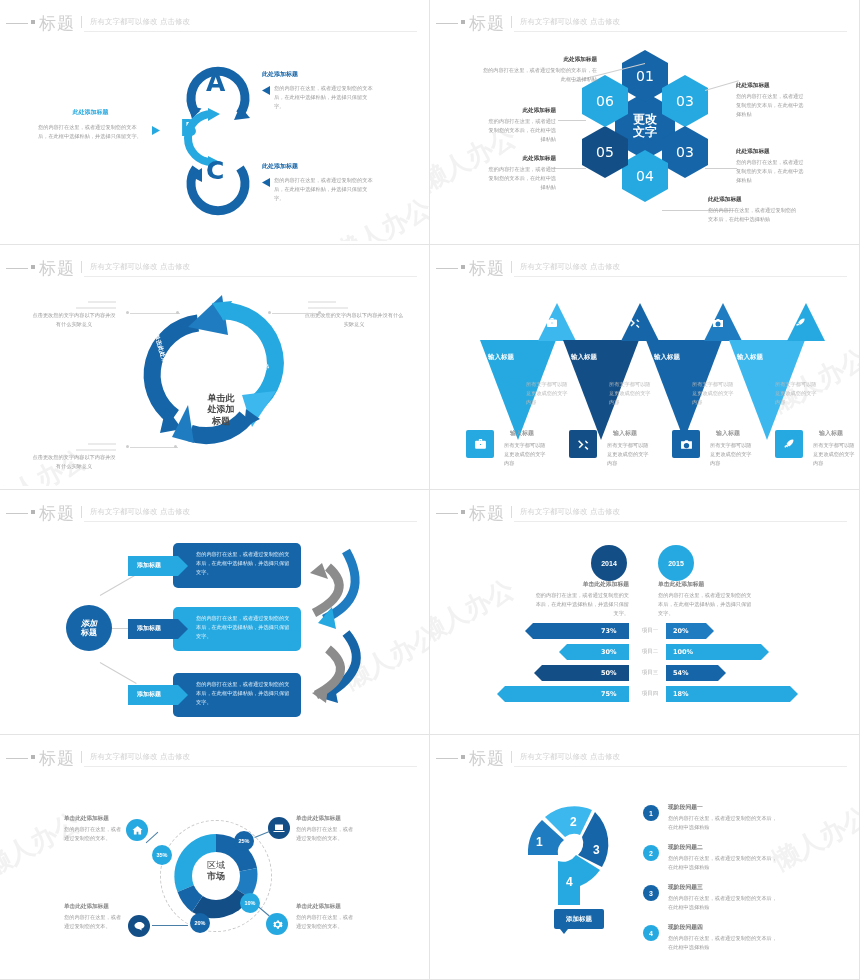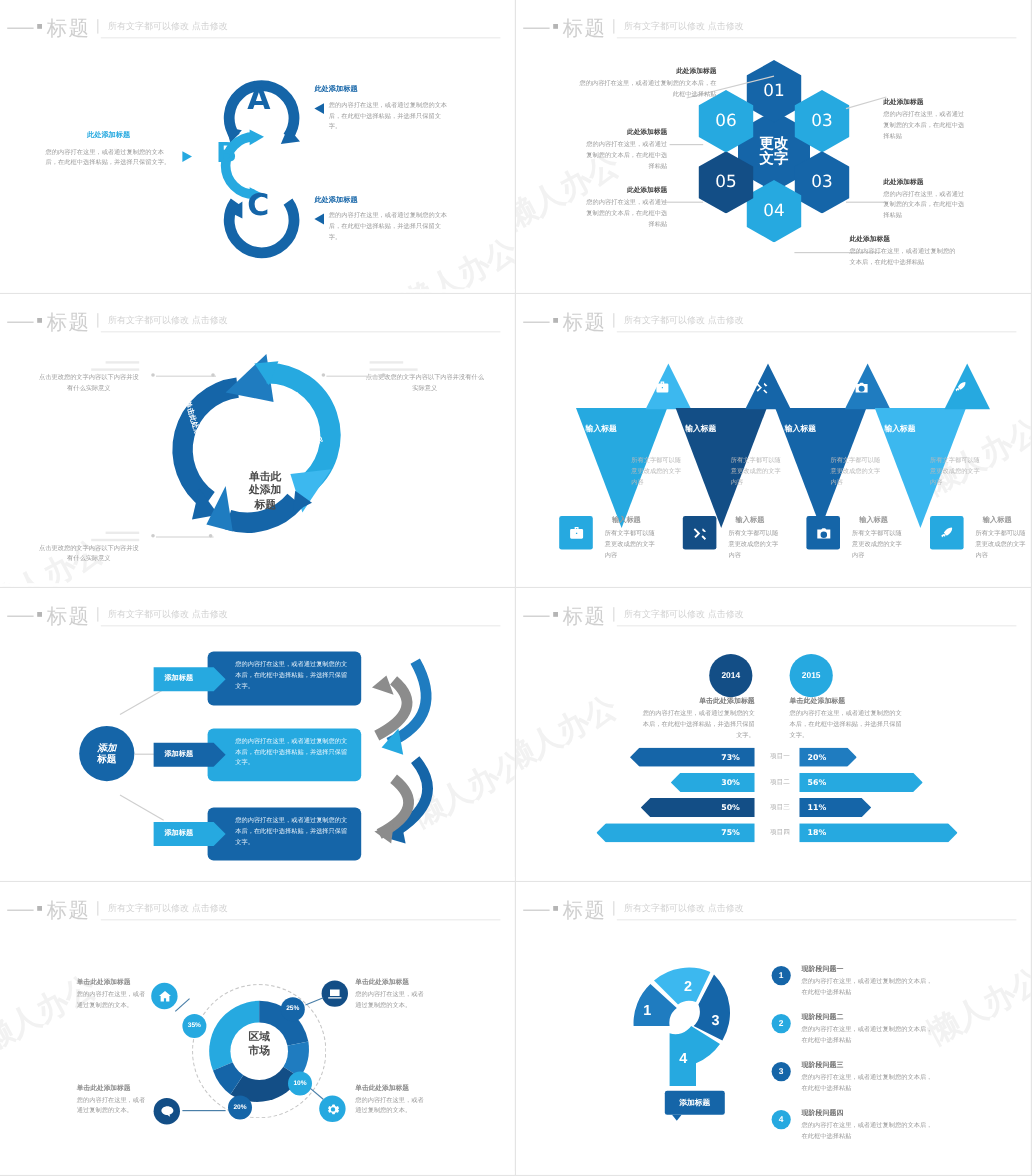--- a/index.html
+++ b/index.html
@@ -517,24 +517,24 @@
 
     <div class="cat" style="left:200px;top:137px;">项目一</div>
     <div class="cat" style="left:200px;top:158px;">项目二</div>
     <div class="cat" style="left:200px;top:179px;">项目三</div>
     <div class="cat" style="left:200px;top:200px;">项目四</div>
 
     <div class="bar-r" style="left:236px;top:133px;width:48px;background:#1f7cc0;"></div>
     <div class="bar-lab" style="left:243px;top:137px;">20%</div>
 
     <div class="bar-r" style="left:236px;top:154px;width:103px;background:#26a9e0;"></div>
-    <div class="bar-lab" style="left:243px;top:158px;">56%</div>
+    <div class="bar-lab" style="left:243px;top:158px;">100%</div>
 
     <div class="bar-r" style="left:236px;top:175px;width:60px;background:#1565a8;"></div>
-    <div class="bar-lab" style="left:243px;top:179px;">11%</div>
+    <div class="bar-lab" style="left:243px;top:179px;">54%</div>
 
     <div class="bar-r" style="left:236px;top:196px;width:132px;background:#26a9e0;"></div>
     <div class="bar-lab" style="left:243px;top:200px;">18%</div>
   </div>
 
   <div class="slide">
     <div class="hdr">
       <div class="rule"></div>
       <div class="sq"></div>
       <div class="t cn">标题</div>
@@ -549,21 +549,21 @@
     <svg style="position:absolute;left:172px;top:97px;" width="88" height="88" viewBox="0 0 88 88">
 
       <path d="M 44 44 L 44 2 A 42 42 0 0 0 5.5 60 Z" fill="#26a9e0"></path>
       <path d="M 44 44 L 44 2 A 42 42 0 0 1 85 36 Z" fill="#1565a8" transform="rotate(0 44 44)"></path>
       <path d="M 44 44 L 85 36 A 42 42 0 0 1 78 66 Z" fill="#1f7cc0"></path>
       <path d="M 44 44 L 78 66 A 42 42 0 0 1 20 80 Z" fill="#134e86"></path>
       <path d="M 44 44 L 20 80 A 42 42 0 0 1 5.5 60 Z" fill="#1565a8"></path>
       <circle cx="44" cy="44" r="24" fill="#fff"></circle>
     </svg>
     <div style="position:absolute;left:190px;top:125px;width:52px;text-align:center;line-height:1.2;" class="cn">
-      <div style="font-size:9px;font-weight:bold;color:#4a4a4a;">区域</div>
+      <div style="font-size:9px;font-weight:normal;color:#4a4a4a;">区域</div>
       <div style="font-size:9px;font-weight:bold;color:#4a4a4a;">市场</div>
     </div>
 
     <div class="pct-bub" style="left:152px;top:110px;width:20px;height:20px;background:#26a9e0;">
       <span>35%</span>
     </div>
     <div class="ic-bub" style="left:126px;top:84px;width:22px;height:22px;background:#26a9e0;">
       <svg width="11" height="10" viewBox="0 0 24 22">
           <path fill="#fff" d="M12 2L1 11h3v10h6v-6h4v6h6V11h3L12 2z"></path>
         </svg>

